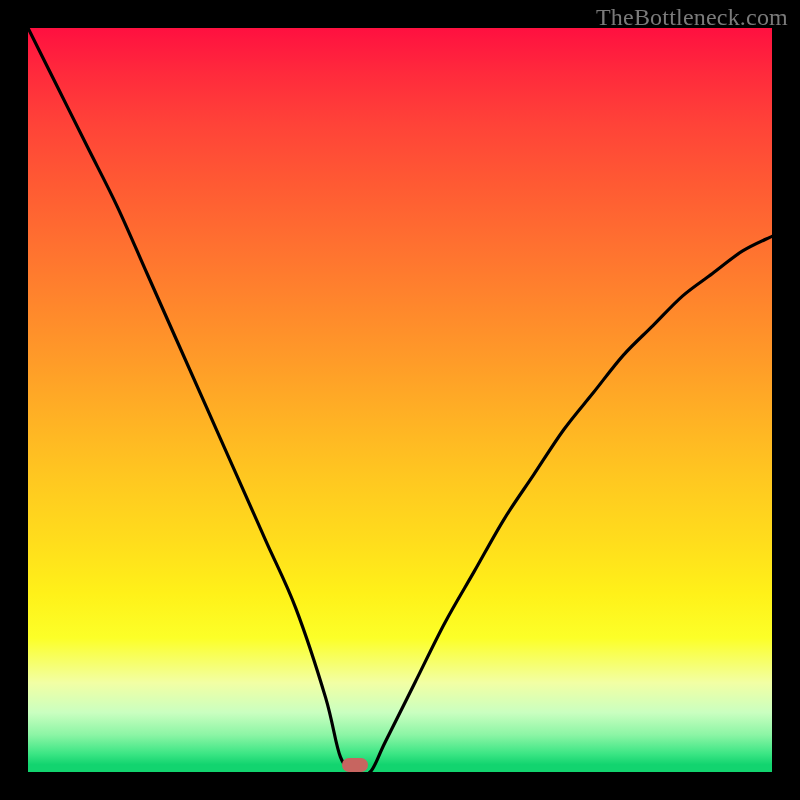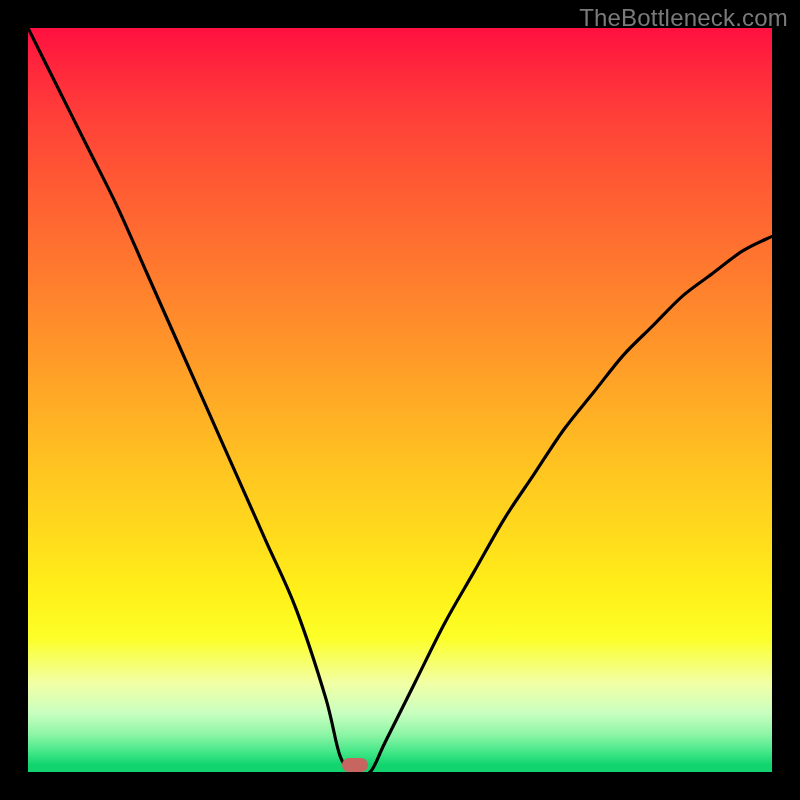--- a/index.html
+++ b/index.html
@@ -11,20 +11,21 @@
     overflow: hidden;
     font-family: Arial, Helvetica, sans-serif;
   }
   .frame {
     position: absolute;
     left: 0;
     top: 0;
     width: 800px;
     height: 644px;
     background: #000;
+    font-family: Liberation Serif, serif;
   }
   .plot-area {
     position: absolute;
     left: 28px;
     top: 28px;
     width: 744px;
     height: 744px;
     overflow: hidden;
   }
   .gradient {

